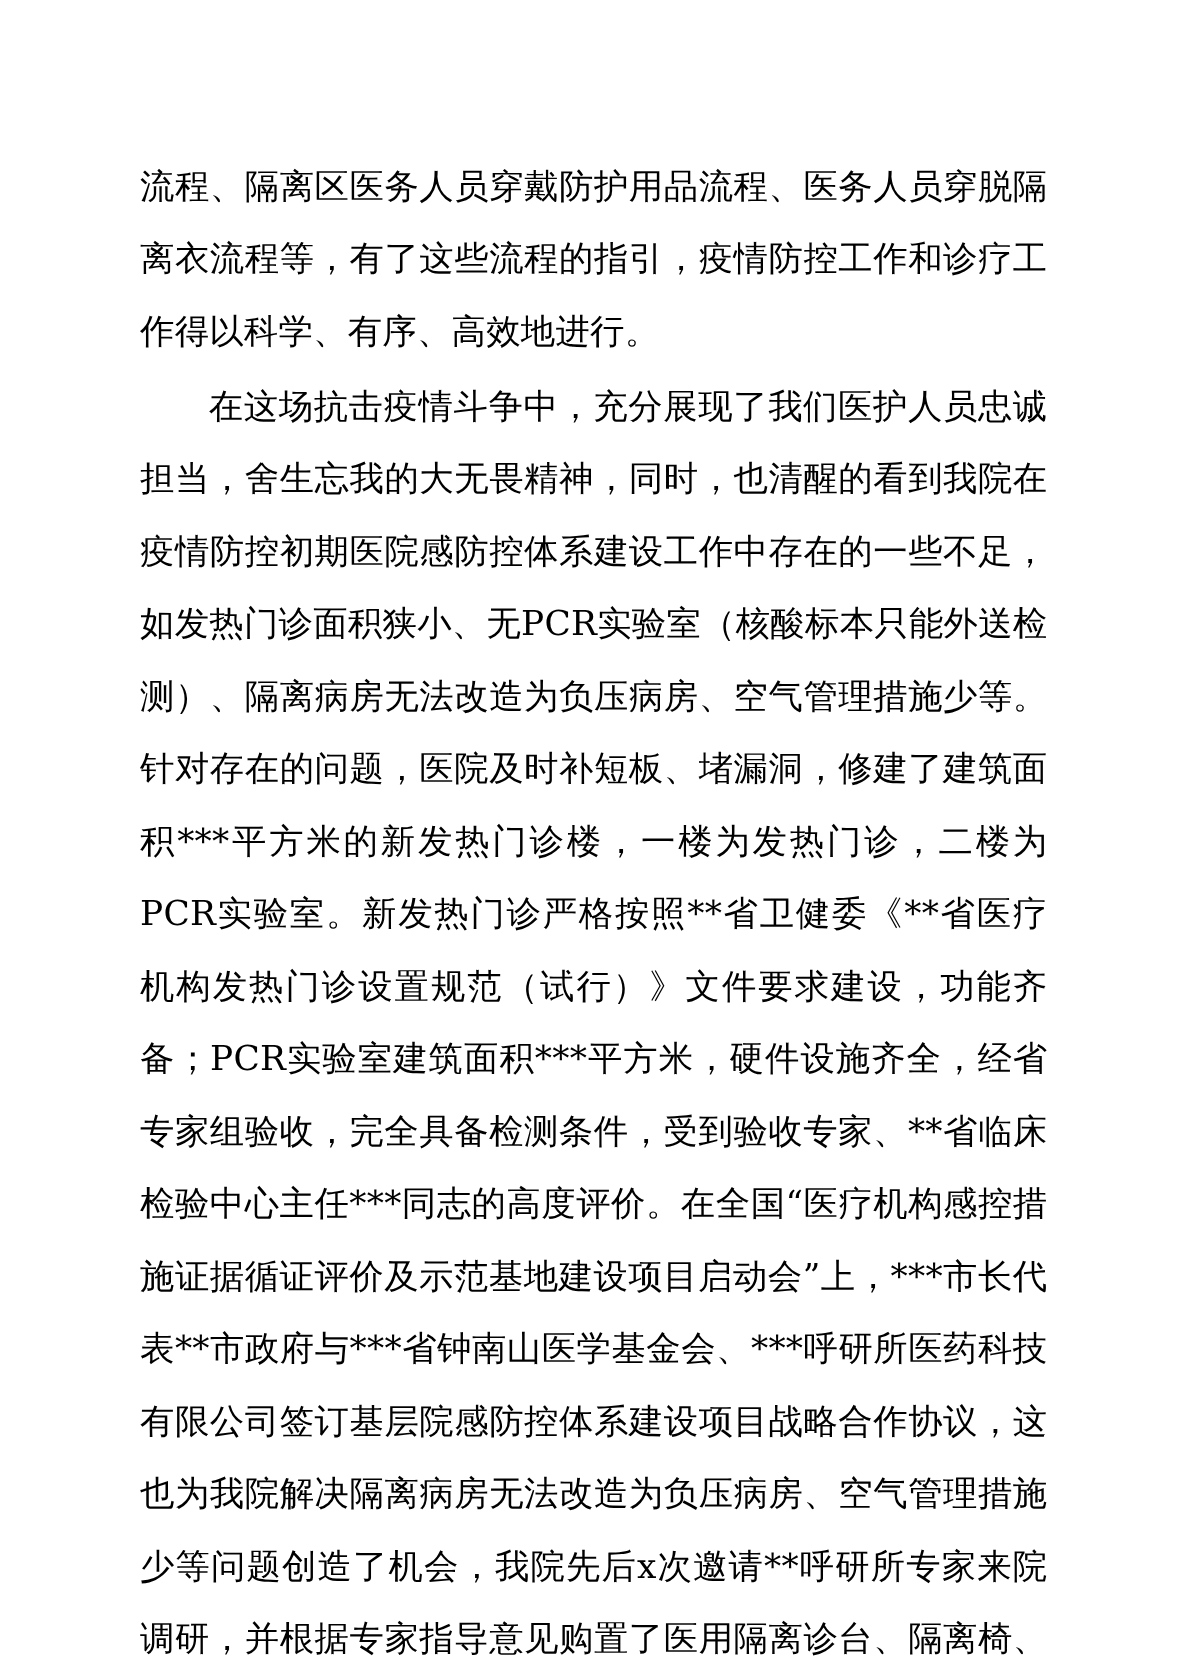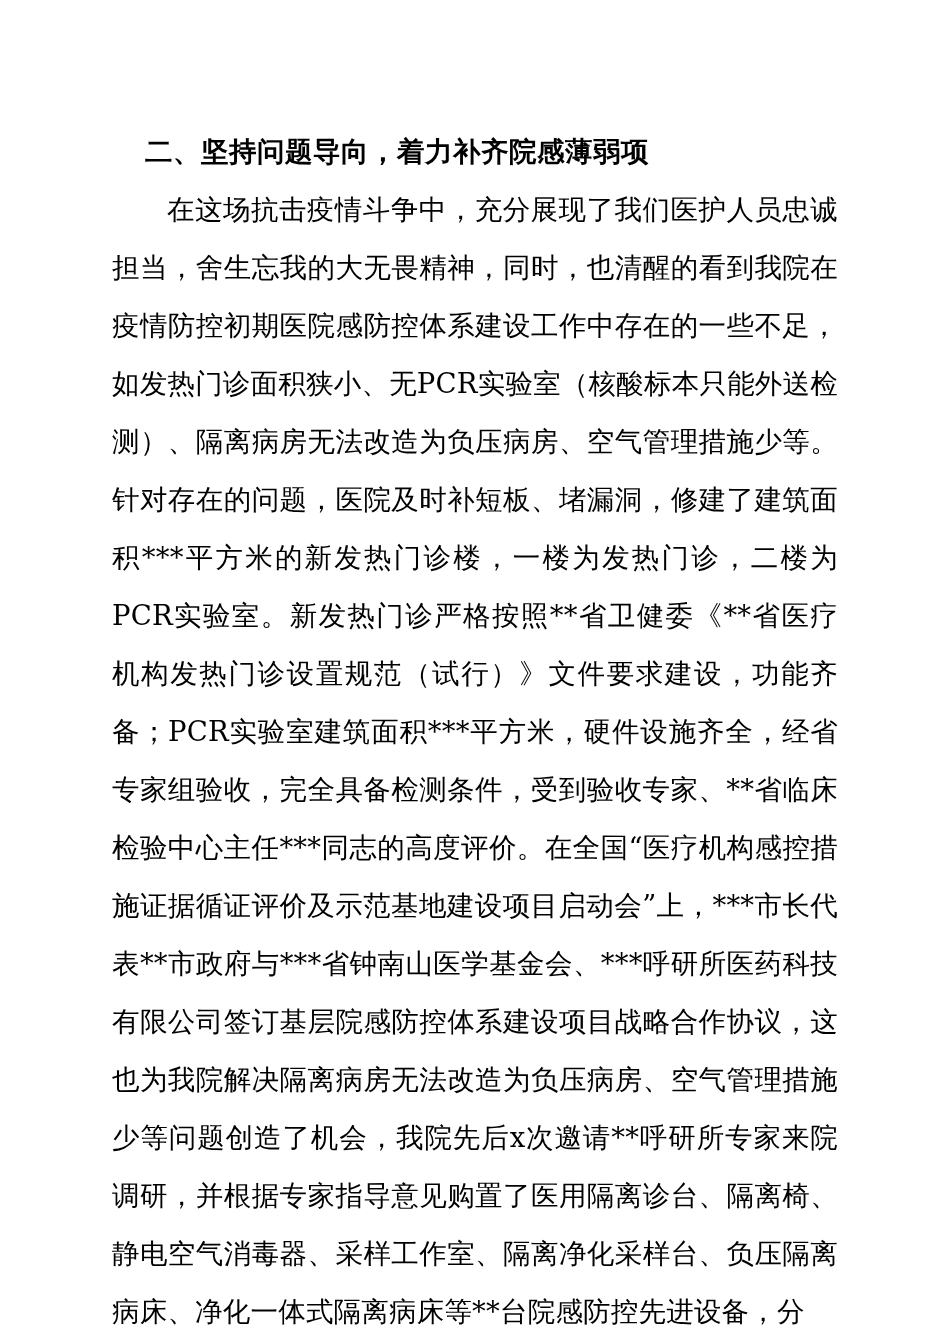--- a/index.html
+++ b/index.html
@@ -40,17 +40,17 @@
     text-indent: 1.2em;
     letter-spacing: 0.5px;
   }
   .spacer-small { height: 2px; }
 </style>
 </head>
 <body>
 
 <div class="page">
   <div class="doc-body">
+    <p class="para">流程、隔离区医务人员穿戴防护用品流程、医务人员穿脱隔离衣流程等，有了这些流程的指引，疫情防控工作和诊疗工作得以科学、有序、高效地进行。</p>
     <div class="spacer-small"></div>
-    <h2 class="heading">二、坚持问题导向，着力补齐院感薄弱项</h2>
     <p class="para indent">在这场抗击疫情斗争中，充分展现了我们医护人员忠诚担当，舍生忘我的大无畏精神，同时，也清醒的看到我院在疫情防控初期医院感防控体系建设工作中存在的一些不足，如发热门诊面积狭小、无PCR实验室（核酸标本只能外送检测）、隔离病房无法改造为负压病房、空气管理措施少等。针对存在的问题，医院及时补短板、堵漏洞，修建了建筑面积***平方米的新发热门诊楼，一楼为发热门诊，二楼为PCR实验室。新发热门诊严格按照**省卫健委《**省医疗机构发热门诊设置规范（试行）》文件要求建设，功能齐备；PCR实验室建筑面积***平方米，硬件设施齐全，经省专家组验收，完全具备检测条件，受到验收专家、**省临床检验中心主任***同志的高度评价。在全国“医疗机构感控措施证据循证评价及示范基地建设项目启动会”上，***市长代表**市政府与***省钟南山医学基金会、***呼研所医药科技有限公司签订基层院感防控体系建设项目战略合作协议，这也为我院解决隔离病房无法改造为负压病房、空气管理措施少等问题创造了机会，我院先后x次邀请**呼研所专家来院调研，并根据专家指导意见购置了医用隔离诊台、隔离椅、静电空气消毒器、采样工作室、隔离净化采样台、负压隔离病床、净化一体式隔离病床等**台院感防控先进设备，分</p>
   </div>
 </div>
 
 </body></html>

